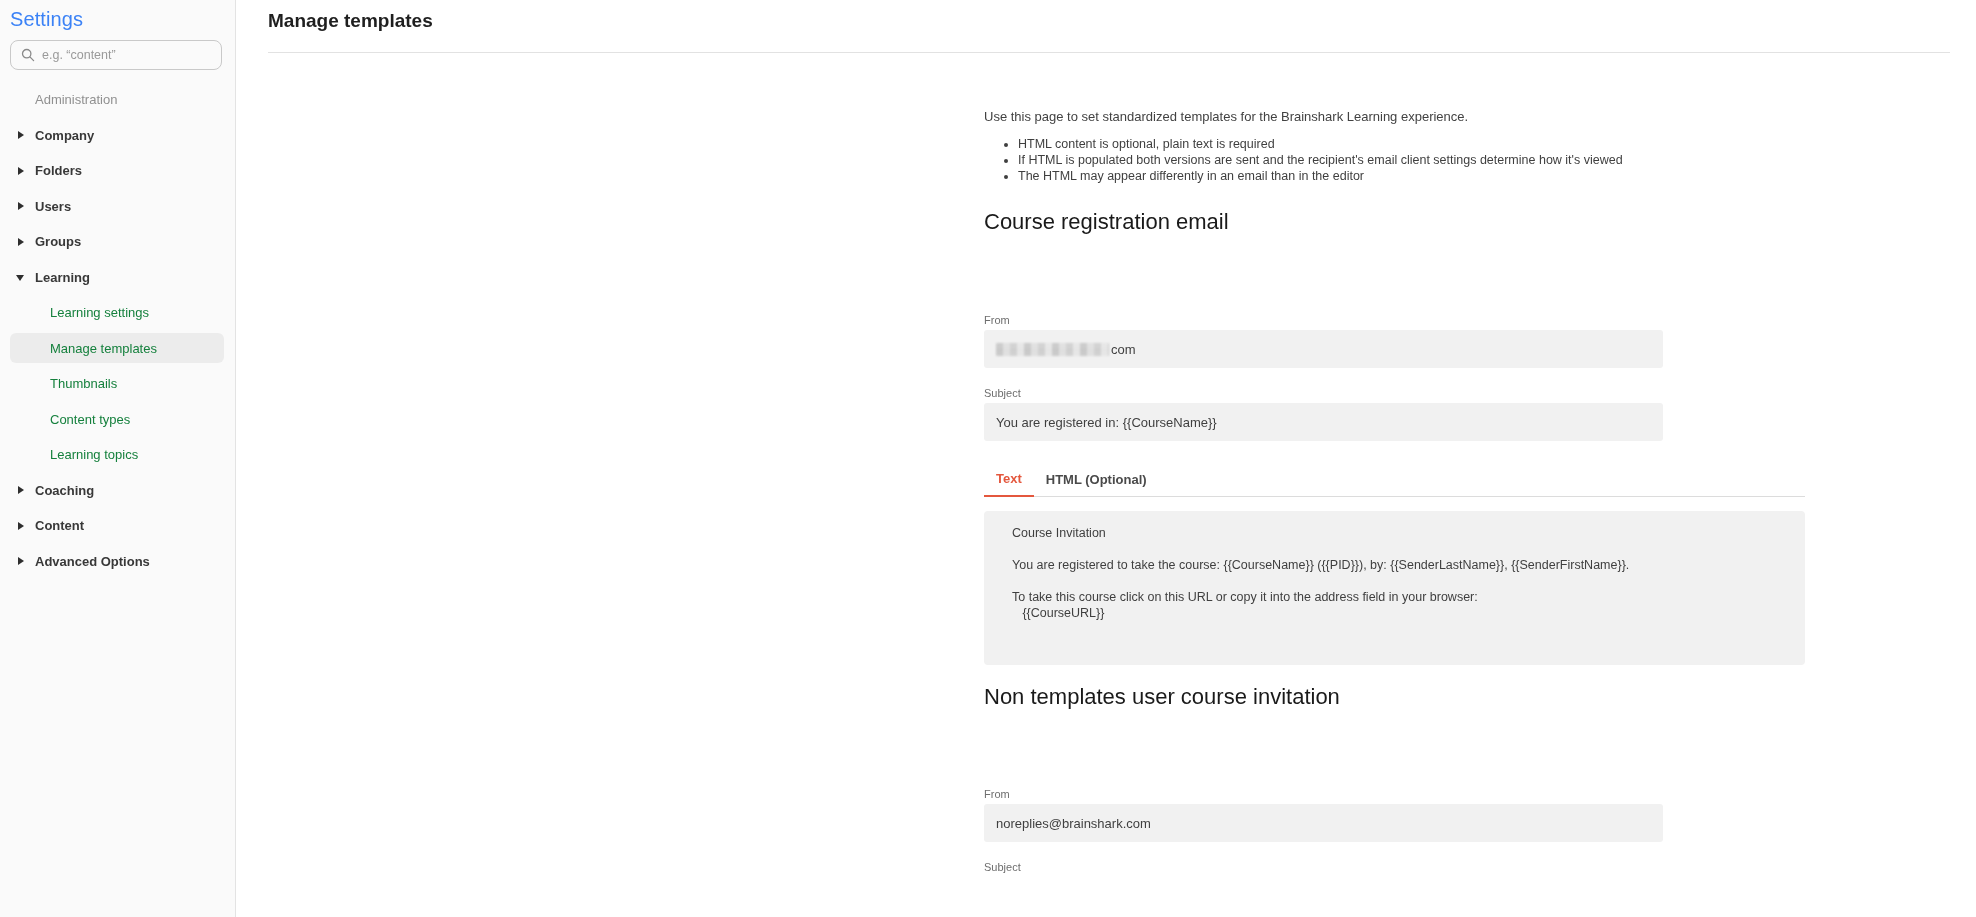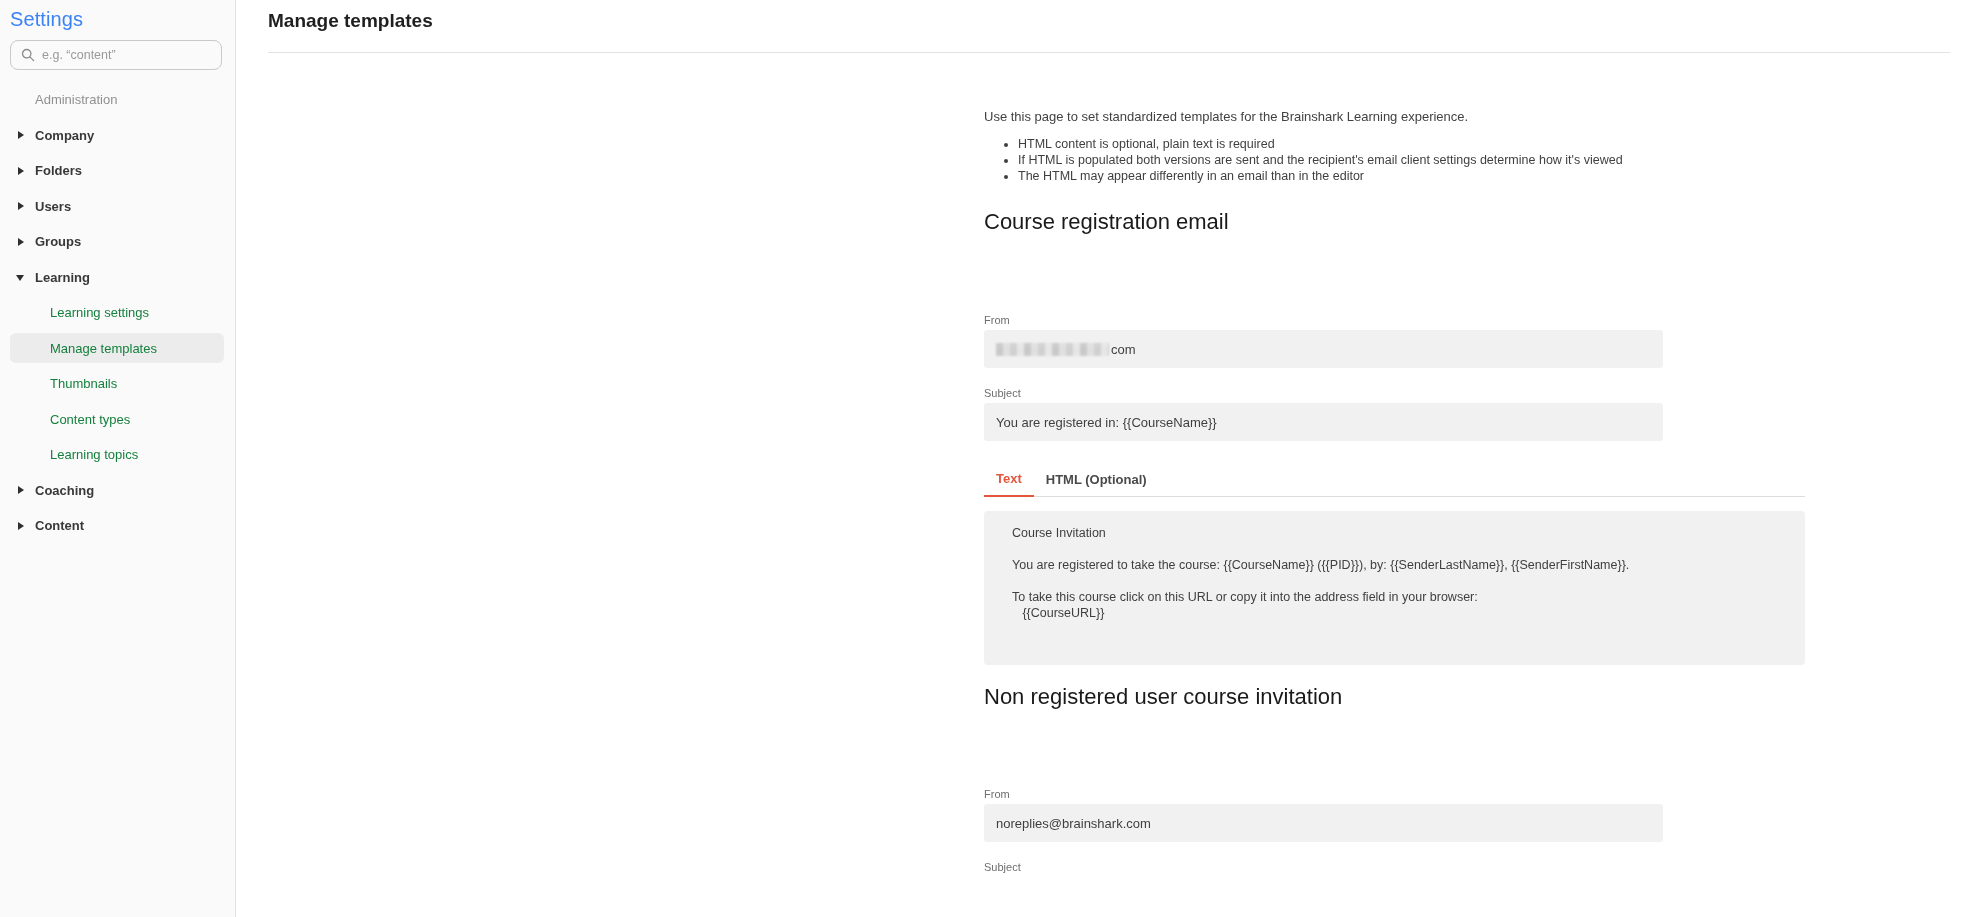--- a/index.html
+++ b/index.html
@@ -166,20 +166,24 @@
       <span>Learning topics</span>
     </div>
     <div class="tree-row top">
       <span class="caret right"></span>
       <span>Coaching</span>
     </div>
     <div class="tree-row top">
       <span class="caret right"></span>
       <span>Content</span>
     </div>
+    <div class="tree-row top">
+      <span class="caret right"></span>
+      <span>Advanced Options</span>
+    </div>
   </div>
 </div>
 
 <div class="main">
   <div class="page-title">Manage templates</div>
   <div class="title-divider"></div>
 
   <div class="content-col">
     <p class="intro">Use this page to set standardized templates for the Brainshark Learning experience.</p>
     <ul class="bullets">
@@ -206,21 +210,21 @@
       <div class="tab">HTML (Optional)</div>
     </div>
 
     <div class="body-box">Course Invitation
 
 You are registered to take the course: {{CourseName}} ({{PID}}), by: {{SenderLastName}}, {{SenderFirstName}}.
 
 To take this course click on this URL or copy it into the address field in your browser:
    {{CourseURL}}</div>
 
-    <h2 class="section second">Non registered user course invitation</h2>
+    <h2 class="section second">Non templates user course invitation</h2>
 
     <div class="field-label gap2">From</div>
     <div class="text-input">
       <span>noreplies@brainshark.com</span>
     </div>
 
     <div class="field-label subject-gap">Subject</div>
   </div>
 </div>
 

